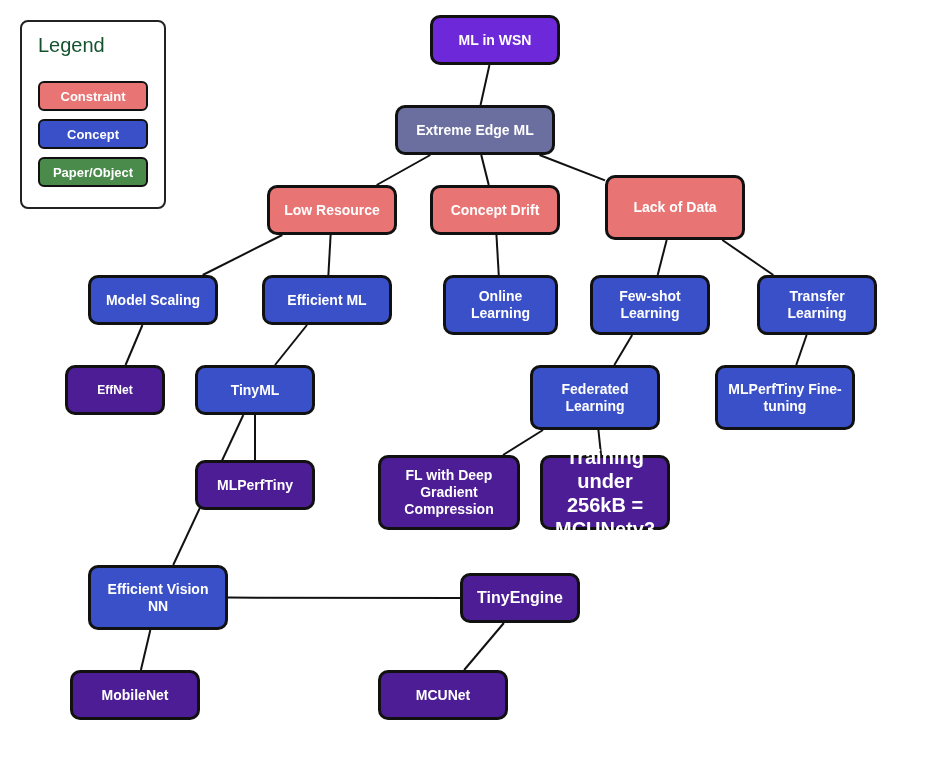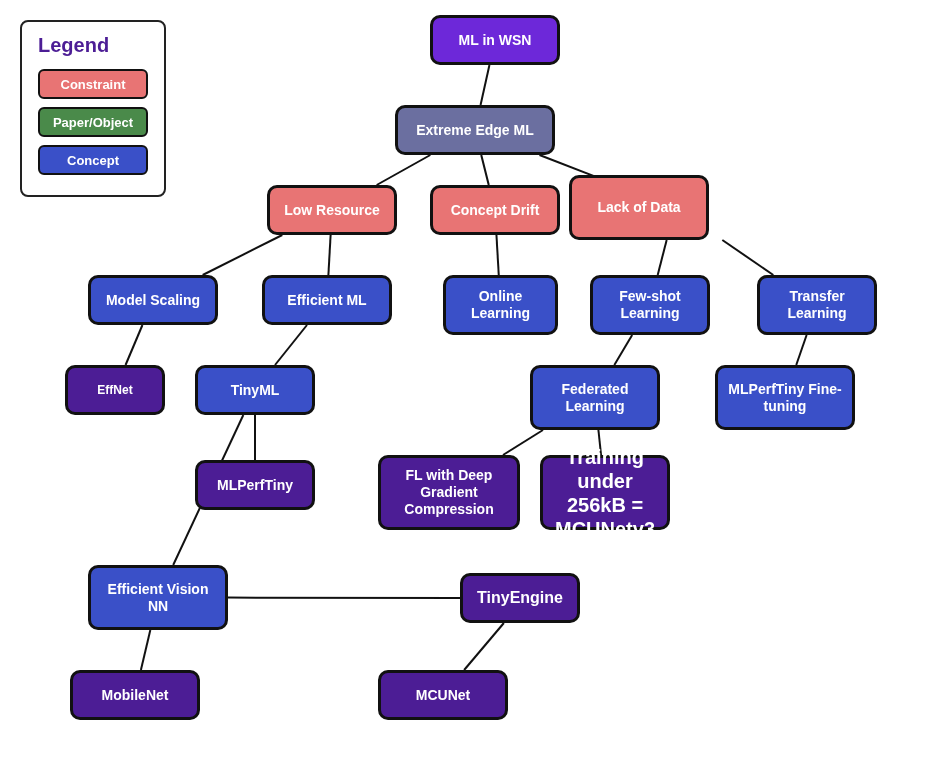--- a/index.html
+++ b/index.html
@@ -48,23 +48,23 @@
       position: absolute;
       top: 20px;
       left: 20px;
       border: 2px solid #222;
       border-radius: 8px;
       padding: 12px 16px;
       background: #fff;
     }
     .legend-title {
       font-size: 20px;
-      font-weight: bold;
-      color: #4c1d95;
-      margin-bottom: 12px;
+      font-weight: normal;
+      color: #14532d;
+      margin-bottom: 24px;
     }
     .legend-item {
       display: flex;
       align-items: center;
       margin-bottom: 8px;
     }
     .legend-box {
       width: 110px;
       height: 30px;
       border-radius: 6px;
@@ -104,21 +104,21 @@
       <line x1="243.3132530120482" y1="415" x2="173.19277108433735" y2="565" stroke="#111" stroke-width="2"></line>
       <line x1="150.33333333333334" y1="630" x2="140.89743589743588" y2="670" stroke="#111" stroke-width="2"></line>
       <line x1="228" y1="597.5953678474115" x2="460" y2="597.9114441416893" stroke="#111" stroke-width="2"></line>
       <line x1="503.8659793814433" y1="623" x2="464.1340206185567" y2="670" stroke="#111" stroke-width="2"></line>
     </svg>
   <div id="nodes-container">
       <div class="node purple" style="left: 430px; top: 15px; width: 130px; height: 50px; font-size: 14px;">ML in WSN</div>
       <div class="node dark-purple" style="left: 395px; top: 105px; width: 160px; height: 50px; font-size: 14px;">Extreme Edge ML</div>
       <div class="node red" style="left: 267px; top: 185px; width: 130px; height: 50px; font-size: 14px;">Low Resource</div>
       <div class="node red" style="left: 430px; top: 185px; width: 130px; height: 50px; font-size: 14px;">Concept Drift</div>
-      <div class="node red" style="left: 569px; top: 175px; width: 140px; height: 65px; font-size: 14px;">Lack of Data</div>
+      <div class="node red" style="left: 605px; top: 175px; width: 140px; height: 65px; font-size: 14px;">Lack of Data</div>
       <div class="node blue" style="left: 88px; top: 275px; width: 130px; height: 50px; font-size: 14px;">Model Scaling</div>
       <div class="node blue" style="left: 262px; top: 275px; width: 130px; height: 50px; font-size: 14px;">Efficient ML</div>
       <div class="node blue" style="left: 443px; top: 275px; width: 115px; height: 60px; font-size: 14px;">Online
 Learning</div>
       <div class="node blue" style="left: 590px; top: 275px; width: 120px; height: 60px; font-size: 14px;">Few-shot
 Learning</div>
       <div class="node blue" style="left: 757px; top: 275px; width: 120px; height: 60px; font-size: 14px;">Transfer
 Learning</div>
       <div class="node green" style="left: 65px; top: 365px; width: 100px; height: 50px; font-size: 12px;">EffNet</div>
       <div class="node blue" style="left: 195px; top: 365px; width: 120px; height: 50px; font-size: 14px;">TinyML</div>
@@ -139,19 +139,19 @@
       <div class="node green" style="left: 70px; top: 670px; width: 130px; height: 50px; font-size: 14px;">MobileNet</div>
       <div class="node green" style="left: 378px; top: 670px; width: 130px; height: 50px; font-size: 14px;">MCUNet</div>
     </div>
 
   <div class="legend">
     <div class="legend-title">Legend</div>
     <div class="legend-item">
       <div class="legend-box red">Constraint</div>
     </div>
     <div class="legend-item">
-      <div class="legend-box green">Paper/Object</div>
+      <div class="legend-box blue">Concept</div>
     </div>
     <div class="legend-item">
-      <div class="legend-box blue">Concept</div>
+      <div class="legend-box green">Paper/Object</div>
     </div>
   </div>
 </div>
 
 </body></html>

